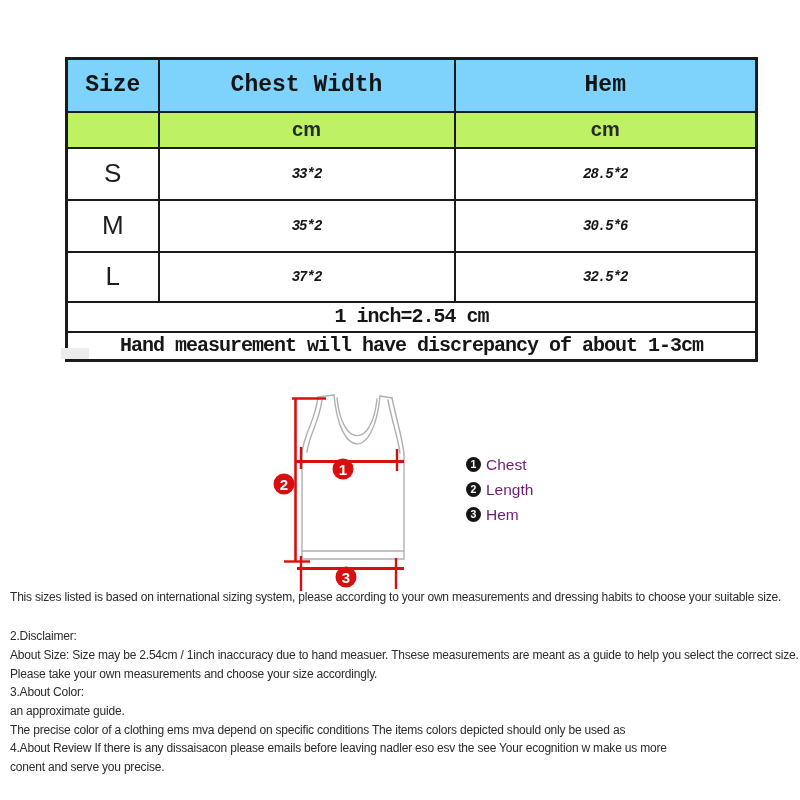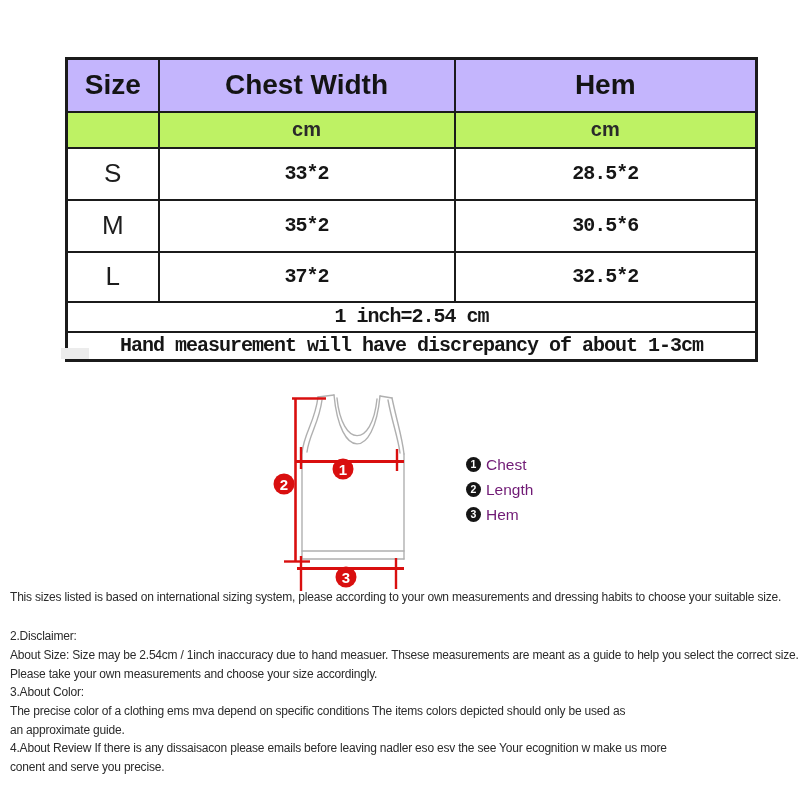--- a/index.html
+++ b/index.html
@@ -16,25 +16,25 @@
   }
   table.size-table td, table.size-table th{
     border:2px solid #1b1b1b;text-align:center;vertical-align:middle;padding:0;
     overflow:hidden;white-space:nowrap;
   }
   .col-size{width:92px;} .col-chest{width:296px;} .col-hem{width:302px;}
   tr.hdr-row{height:53px;}
   tr.unit-row{height:36px;}
   tr.data-row-1{height:52px;} tr.data-row-2{height:52px;} tr.data-row-3{height:50px;}
   tr.inch-row{height:30px;} tr.hand-row{height:29px;}
-  .hdr{background:#c4b5fd;font-weight:700;font-size:28px;color:#141414;}
+  .hdr{background:#7dd3fc;font-weight:700;font-size:23px;color:#141414;font-family:Liberation Mono, monospace;}
   .unit{background:#bef264;font-weight:700;font-size:20px;color:#2a2a2a;}
   .szcell{font-size:26px;font-weight:400;color:#1d1d1d;}
   .mono{font-family:"Liberation Mono","DejaVu Sans Mono",monospace;font-weight:700;
-        font-size:20px;color:#161616;letter-spacing:-1px;}
+        font-size:14px;color:#161616;letter-spacing:-1px;font-style:italic;}
   .note-cell{font-family:"Liberation Mono","DejaVu Sans Mono",monospace;font-weight:700;
         font-size:20px;color:#161616;letter-spacing:-1px;}
   .smudge{position:absolute;left:-4px;top:291px;width:28px;height:11px;background:#ececec;}
 
   
   .diagram-svg{position:absolute;left:256px;top:386px;}
 
   
   .legend{position:absolute;left:466px;top:452px;}
   .legend-row{display:flex;align-items:center;height:25px;}
@@ -156,20 +156,20 @@
 </div>
 
 <div class="note-section ns-2">
   <div class="note-line">2.Disclaimer:</div>
   <div class="note-line">About Size: Size may be 2.54cm / 1inch inaccuracy due to hand measuer. Thsese measurements are meant as a guide to help you select the correct size.</div>
   <div class="note-line">Please take your own measurements and choose your size accordingly.</div>
 </div>
 
 <div class="note-section ns-3">
   <div class="note-line">3.About Color:</div>
+  <div class="note-line">an approximate guide.</div>
   <div class="note-line">The precise color of a clothing ems mva depend on specific conditions The items colors depicted should only be used as</div>
-  <div class="note-line">an approximate guide.</div>
 </div>
 
 <div class="note-section ns-4">
   <div class="note-line">4.About Review If there is any dissaisacon please emails before leaving nadler eso esv the see Your ecognition w make us more</div>
   <div class="note-line">conent and serve you precise.</div>
 </div>
 
 </body></html>

